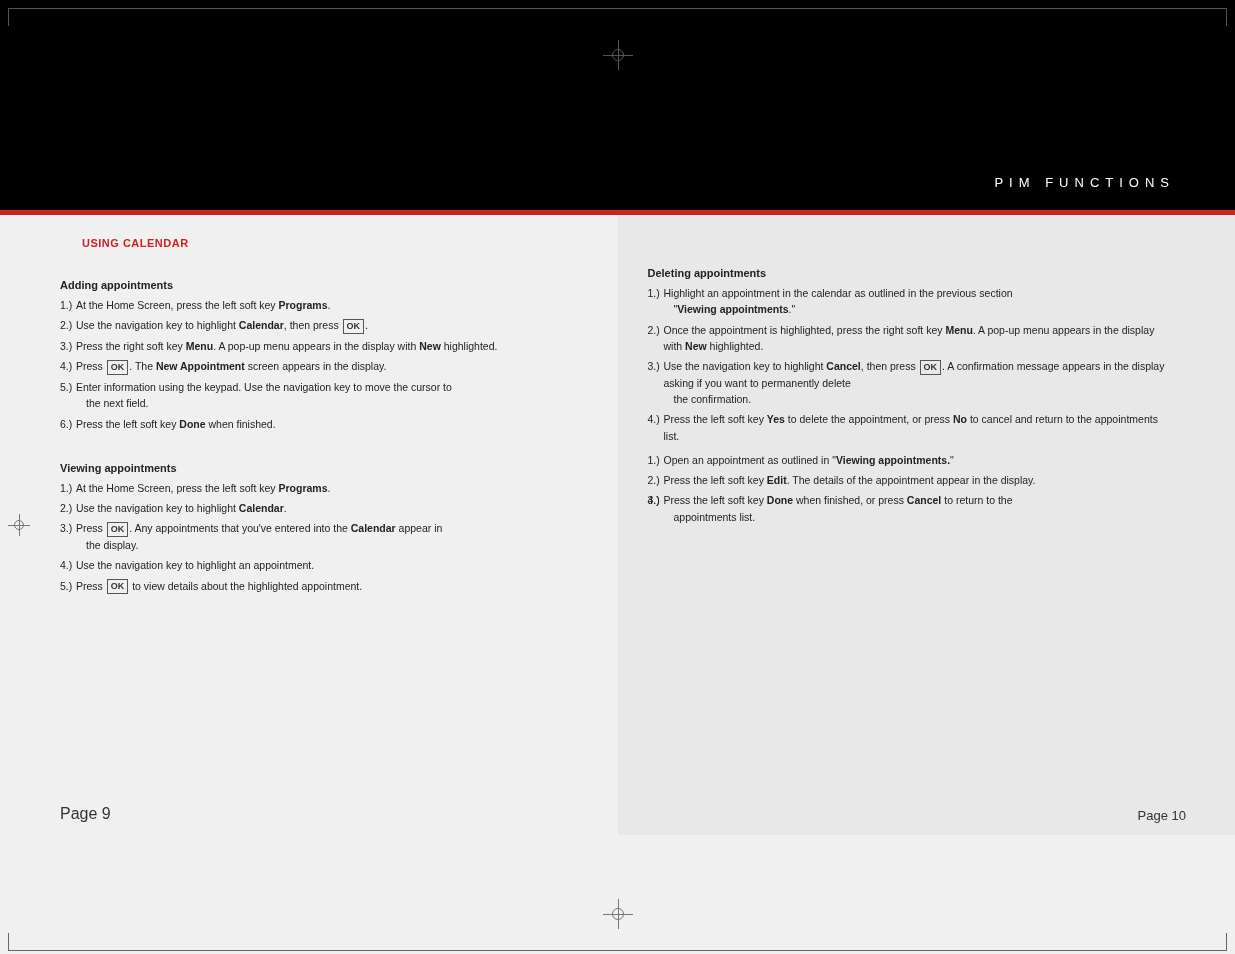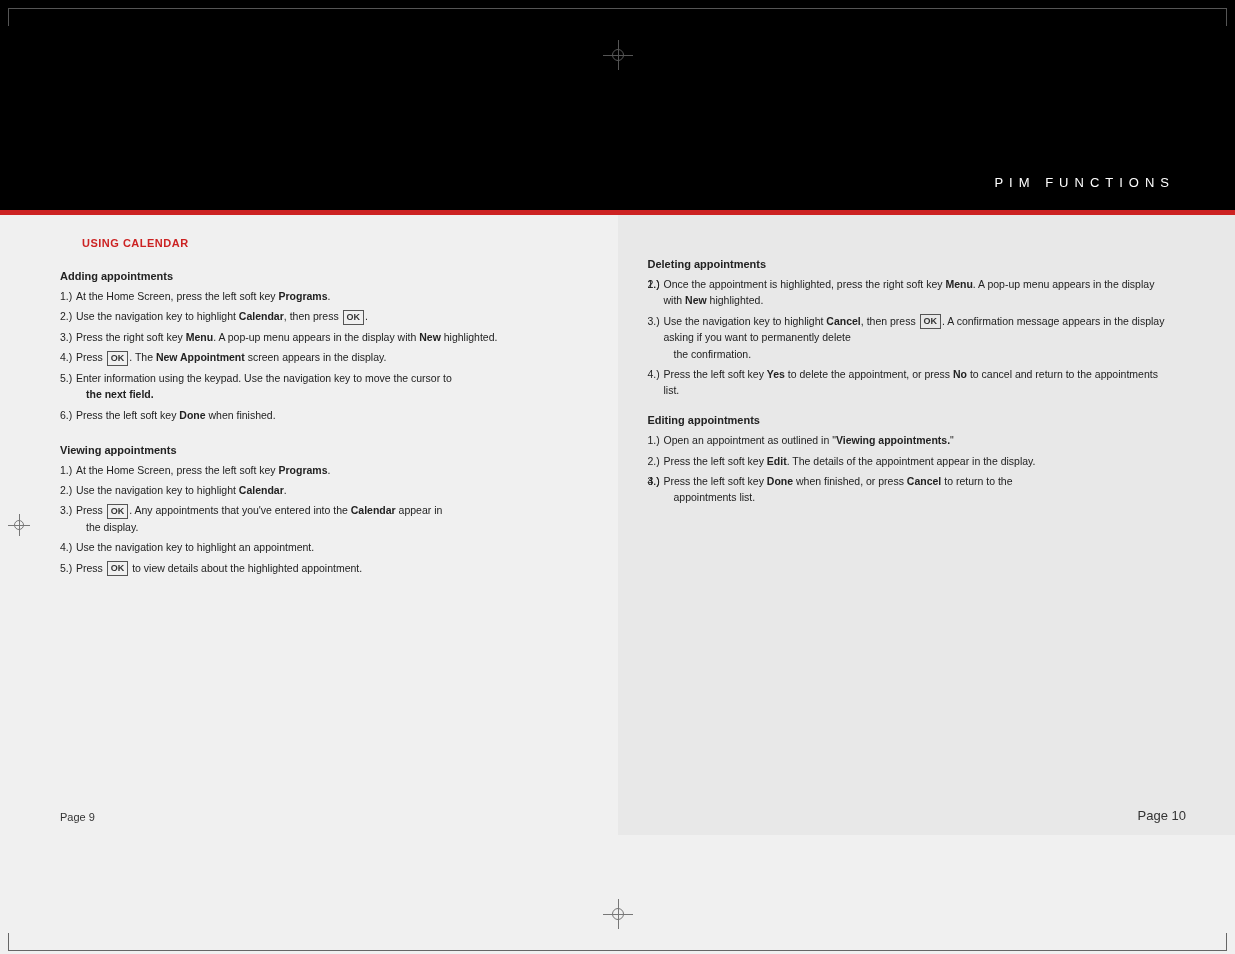--- a/index.html
+++ b/index.html
@@ -131,21 +131,21 @@
       margin-bottom: 14px;
       margin-left: 22px;
     }
 
     
     .sub-heading {
       font-size: 11px;
       font-weight: bold;
       color: #222;
       margin-bottom: 6px;
-      margin-top: 21px;
+      margin-top: 30px;
     }
 
     
     .instruction-list {
       list-style: none;
       padding: 0;
       margin: 0 0 8px 0;
     }
     .instruction-list li {
       font-size: 10.5px;
@@ -177,21 +177,21 @@
       vertical-align: middle;
       line-height: 13px;
       margin: 0 1px;
     }
 
     
     .page-num-left {
       position: absolute;
       bottom: 12px;
       left: 60px;
-      font-size: 11px;
+      font-size: 16px;
       color: #333;
       margin-top: 36px;
     }
     .page-num-right {
       position: absolute;
       bottom: 12px;
       right: 49px;
       font-size: 13px;
       color: #333;
     }
@@ -382,21 +382,21 @@
         <li>
           <span class="item-num">3.)</span>
           <span class="item-content">Press the right soft key <b>Menu</b>. A pop-up menu appears in the display with <b>New</b> highlighted.</span>
         </li>
         <li>
           <span class="item-num">4.)</span>
           <span class="item-content">Press <span class="ok-badge">OK</span>. The <b>New Appointment</b> screen appears in the display.</span>
         </li>
         <li>
           <span class="item-num">5.)</span>
-          <span class="item-content">Enter information using the keypad. Use the navigation key to move the cursor to<br><span style="display:inline-block;padding-left:10px;font-weight:bold;">the next field.</span></span>
+          <span class="item-content">Enter information using the keypad. Use the navigation key to move the cursor to<br><span style="display:inline-block;padding-left:10px;">the next field.</span></span>
         </li>
         <li>
           <span class="item-num">6.)</span>
           <span class="item-content">Press the left soft key <b>Done</b> when finished.</span>
         </li>
       </ul>
 
       <div class="sub-heading">Viewing appointments</div>
       <ul class="instruction-list">
         <li>
@@ -425,36 +425,36 @@
     </div>
 
     <div style="position:absolute;left:50%;top:0;bottom:0;width:1px;background:#ccc;"></div>
 
     <div class="right-col">
 
       <div class="sub-heading">Deleting appointments</div>
       <ul class="instruction-list">
         <li>
           <span class="item-num">1.)</span>
+          <span class="item-content">Highlight an appointment in the calendar as outlined in the previous section<br><span style="display:inline-block;padding-left:10px;">"<b>Viewing appointments</b>."</span></span>
         </li>
         <li>
           <span class="item-num">2.)</span>
           <span class="item-content">Once the appointment is highlighted, press the right soft key <b>Menu</b>. A pop-up menu appears in the display with <b>New</b> highlighted.</span>
         </li>
         <li>
           <span class="item-num">3.)</span>
           <span class="item-content">Use the navigation key to highlight <b>Cancel</b>, then press <span class="ok-badge">OK</span>. A confirmation message appears in the display asking if you want to permanently delete<br><span style="display:inline-block;padding-left:10px;">the confirmation.</span></span>
         </li>
         <li>
           <span class="item-num">4.)</span>
           <span class="item-content">Press the left soft key <b>Yes</b> to delete the appointment, or press <b>No</b> to cancel and return to the appointments list.</span>
         </li>
       </ul>
 
-      <div class="sub-heading" style="margin-top:16px;">Editing appointments</div>
       <ul class="instruction-list">
         <li>
           <span class="item-num">1.)</span>
           <span class="item-content">Open an appointment as outlined in "<b>Viewing appointments.</b>"</span>
         </li>
         <li>
           <span class="item-num">2.)</span>
           <span class="item-content">Press the left soft key <b>Edit</b>. The details of the appointment appear in the display.</span>
         </li>
         <li>

